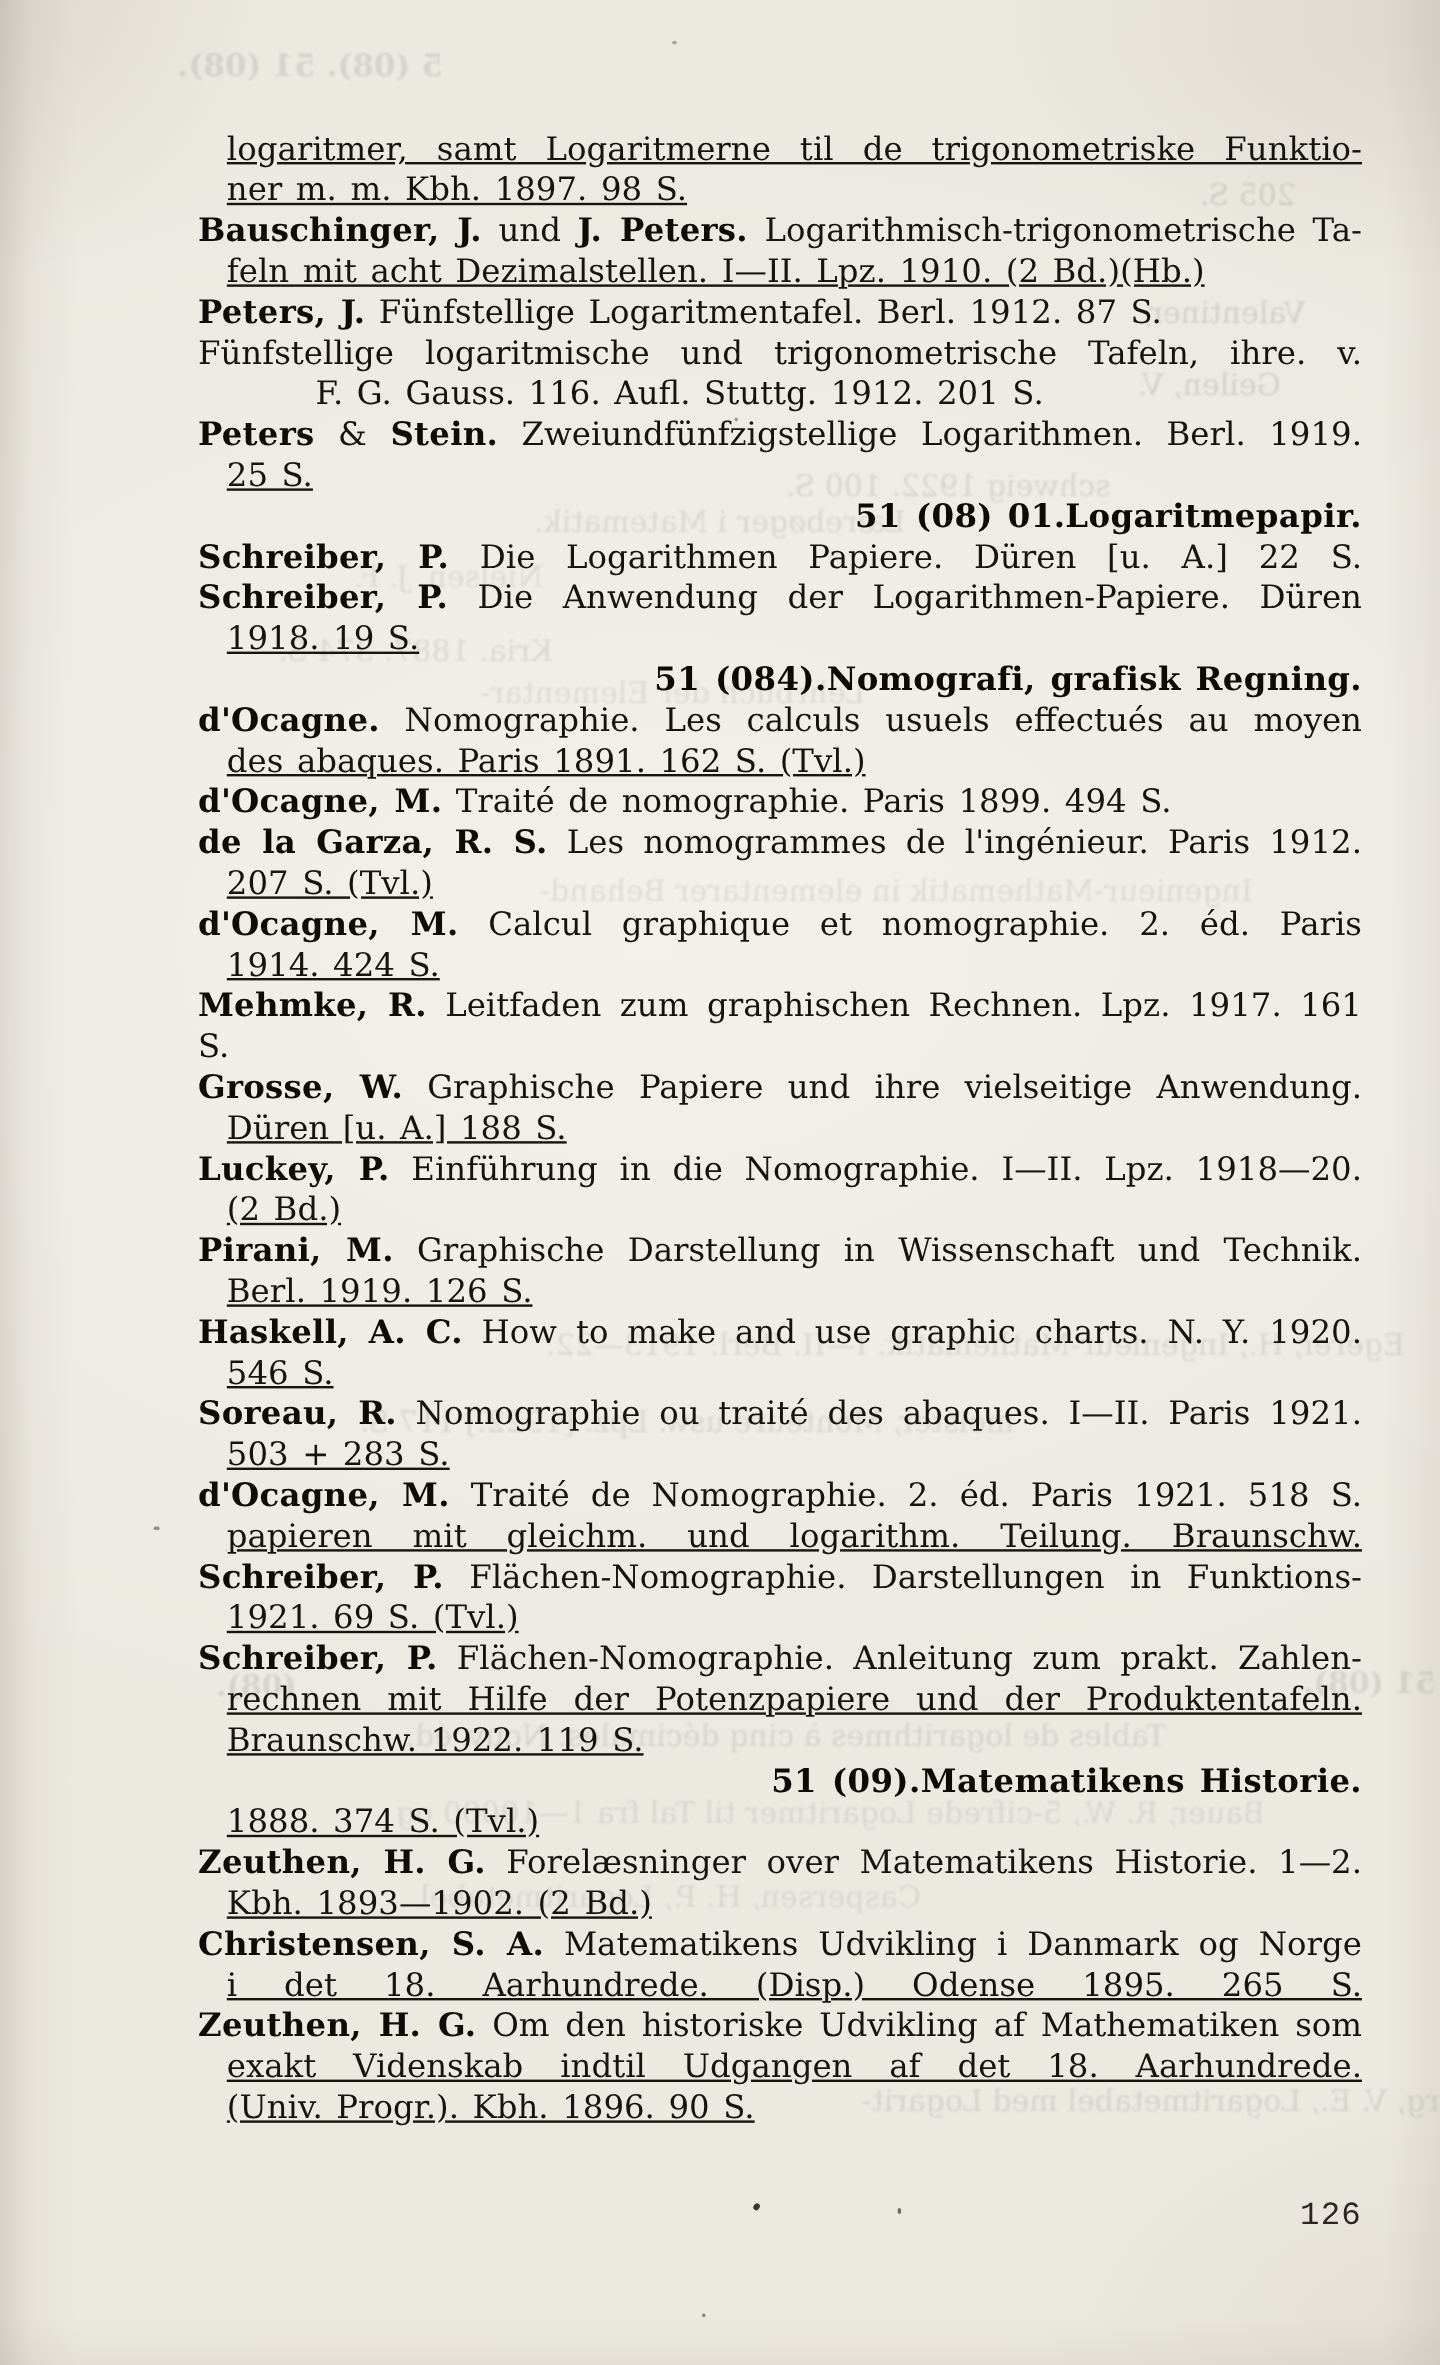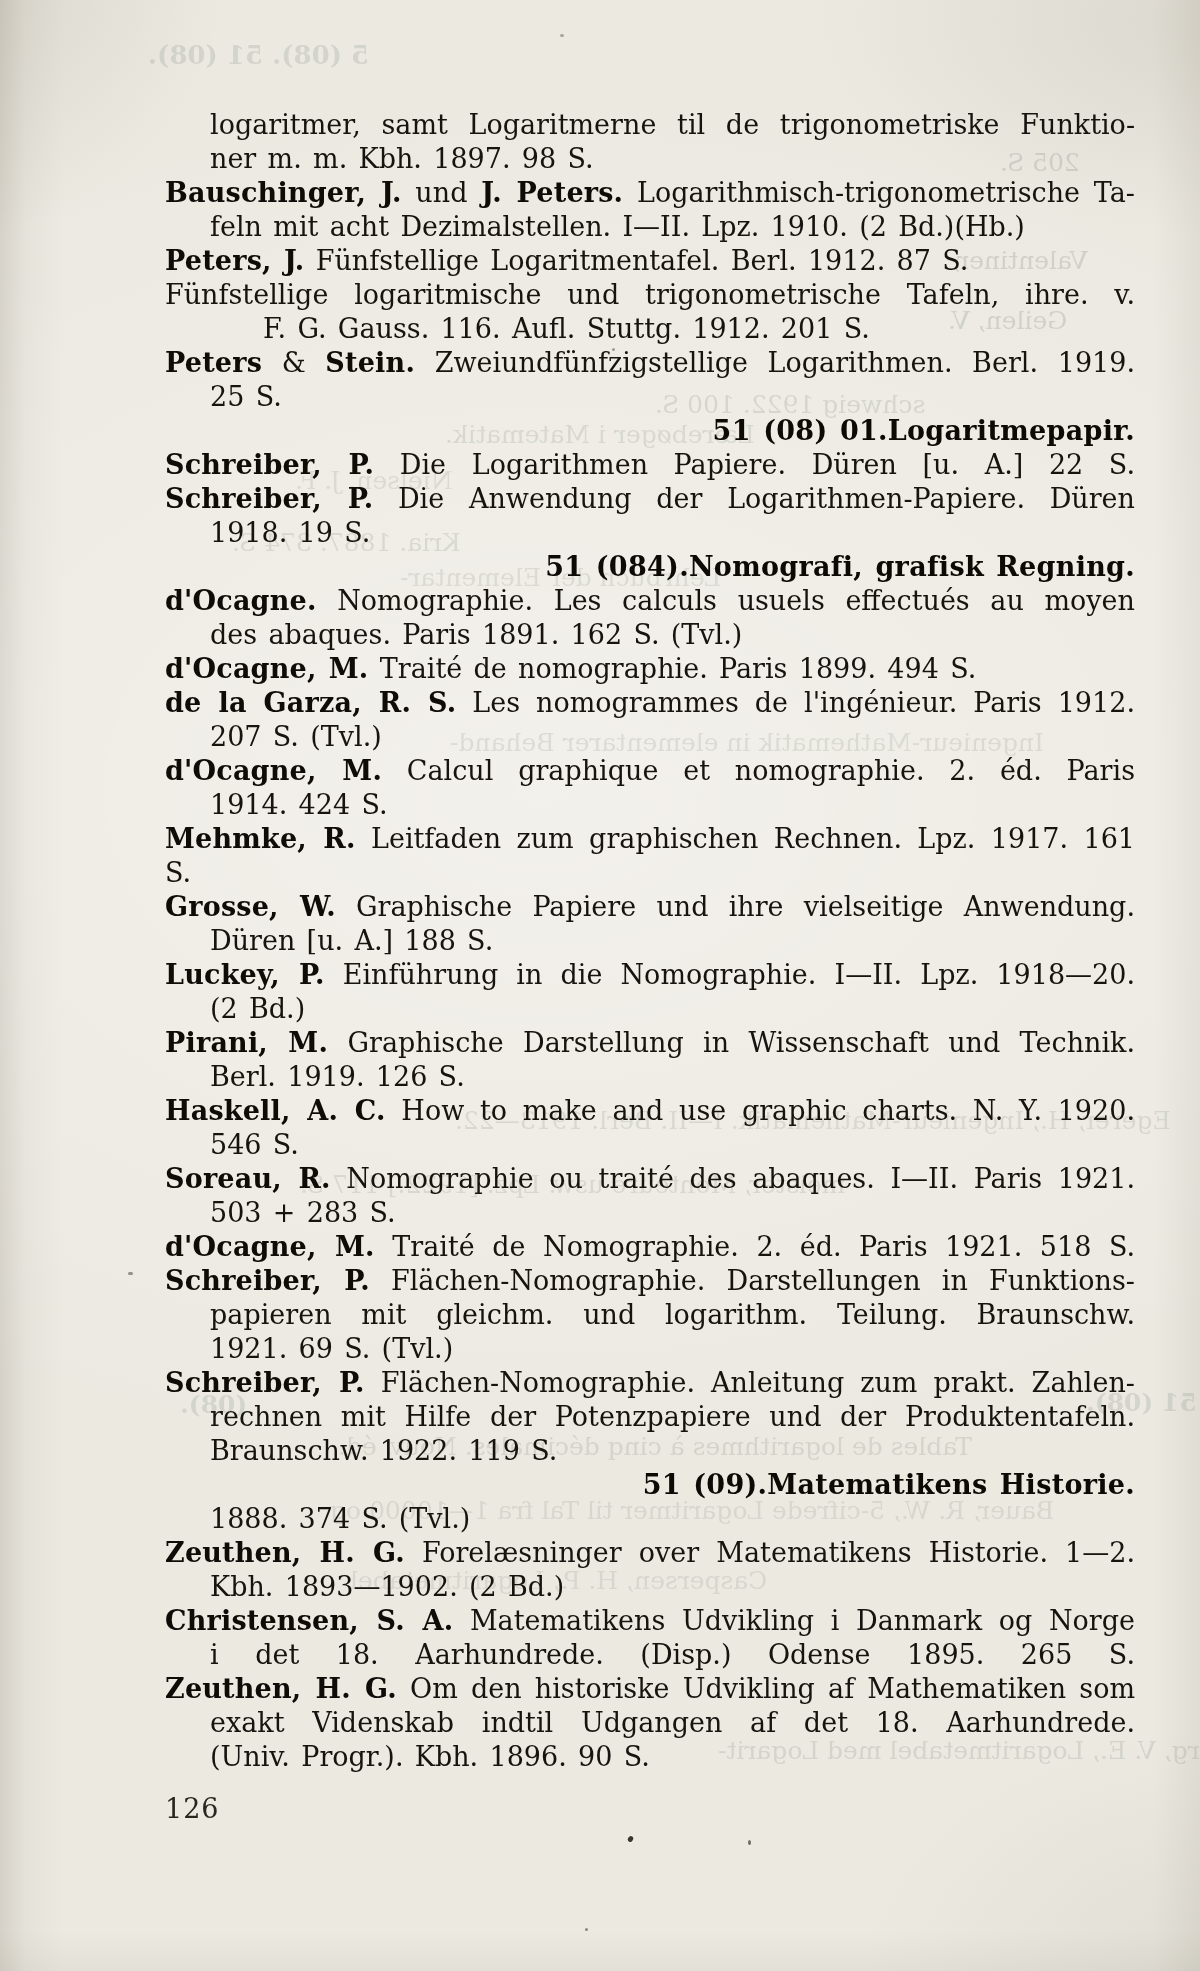--- a/index.html
+++ b/index.html
@@ -20,29 +20,29 @@
       #ece9e1;
   }
   
   .textblock{
     position:absolute;left:165px;top:108px;width:970px;
     font-size:27px;line-height:34px;color:#17140f;
     word-spacing:0.10em;
   }
   .ln{min-height:34px;}
   .ln b{font-weight:700;color:#0f0c08;letter-spacing:0.2px;}
-  .cont{margin-left:45px;}
+  .cont{margin-left:24px;text-decoration:underline;}
   .cont2{margin-left:98px;}
   .j{text-align:justify;text-align-last:justify;}
   .split{display:flex;}
   .sec{display:flex;justify-content:flex-end;font-weight:700;color:#0d0a06;letter-spacing:0.3px;}
   .sec .sec-code{}
   .pagenum{
-    position:absolute;left:165px;top:1793px;width:970px;
-    text-align:left;font-size:27px;color:#2a261f;letter-spacing:1px;
+    position:absolute;left:165px;top:1832px;width:970px;
+    text-align:right;font-size:27px;color:#2a261f;letter-spacing:1px;font-family:Liberation Mono, monospace;
   }
   
   .bleed-layer{position:absolute;inset:0;pointer-events:none;user-select:none;}
   .bl{
     position:absolute;transform:scaleX(-1);filter:blur(0.7px);
     color:#8e9a8e;opacity:0.30;font-size:25px;white-space:nowrap;
   }
   .bl.hdr{font-weight:700;opacity:0.26;}
   .bl0{left:148px;top:40px;font-size:26px;}
   .bl1{left:1000px;top:148px;}
@@ -132,22 +132,22 @@
       <div class="ln cont"><span><span>Düren [u. A.]  188 S.</span></span></div>
       <div class="ln start j"><span><b>Luckey, P.</b><span> Einführung in die Nomographie.  I—II.  Lpz. 1918—20.</span></span></div>
       <div class="ln cont"><span><span>(2 Bd.)</span></span></div>
       <div class="ln start j"><span><b>Pirani, M.</b><span> Graphische Darstellung in Wissenschaft und Technik.</span></span></div>
       <div class="ln cont"><span><span>Berl. 1919.  126 S.</span></span></div>
       <div class="ln start j"><span><b>Haskell, A. C.</b><span> How to make and use graphic charts.  N. Y.  1920.</span></span></div>
       <div class="ln cont"><span><span>546 S.</span></span></div>
       <div class="ln start j"><span><b>Soreau, R.</b><span> Nomographie ou traité des abaques.  I—II.  Paris 1921.</span></span></div>
       <div class="ln cont"><span><span>503 + 283 S.</span></span></div>
       <div class="ln start j"><span><b>d'Ocagne, M.</b><span> Traité de Nomographie.  2. éd.  Paris 1921.  518 S.</span></span></div>
+      <div class="ln cont j"><span><span>papieren mit gleichm. und logarithm. Teilung.  Braunschw.</span></span></div>
       <div class="ln start j"><span><b>Schreiber, P.</b><span> Flächen-Nomographie.  Darstellungen in Funktions-</span></span></div>
-      <div class="ln cont j"><span><span>papieren mit gleichm. und logarithm. Teilung.  Braunschw.</span></span></div>
       <div class="ln cont"><span><span>1921.  69 S.  (Tvl.)</span></span></div>
       <div class="ln start j"><span><b>Schreiber, P.</b><span> Flächen-Nomographie. Anleitung zum prakt. Zahlen-</span></span></div>
       <div class="ln cont j"><span><span>rechnen mit Hilfe der Potenzpapiere und der Produktentafeln.</span></span></div>
       <div class="ln cont"><span><span>Braunschw. 1922.  119 S.</span></span></div>
       <div class="ln sec">
         <span class="sec-code">51 (09).</span>
         <span class="sec-title">Matematikens Historie.</span>
       </div>
       <div class="ln cont"><span><span>1888.  374 S.  (Tvl.)</span></span></div>
       <div class="ln start j"><span><b>Zeuthen, H. G.</b><span> Forelæsninger over Matematikens Historie.  1—2.</span></span></div>

